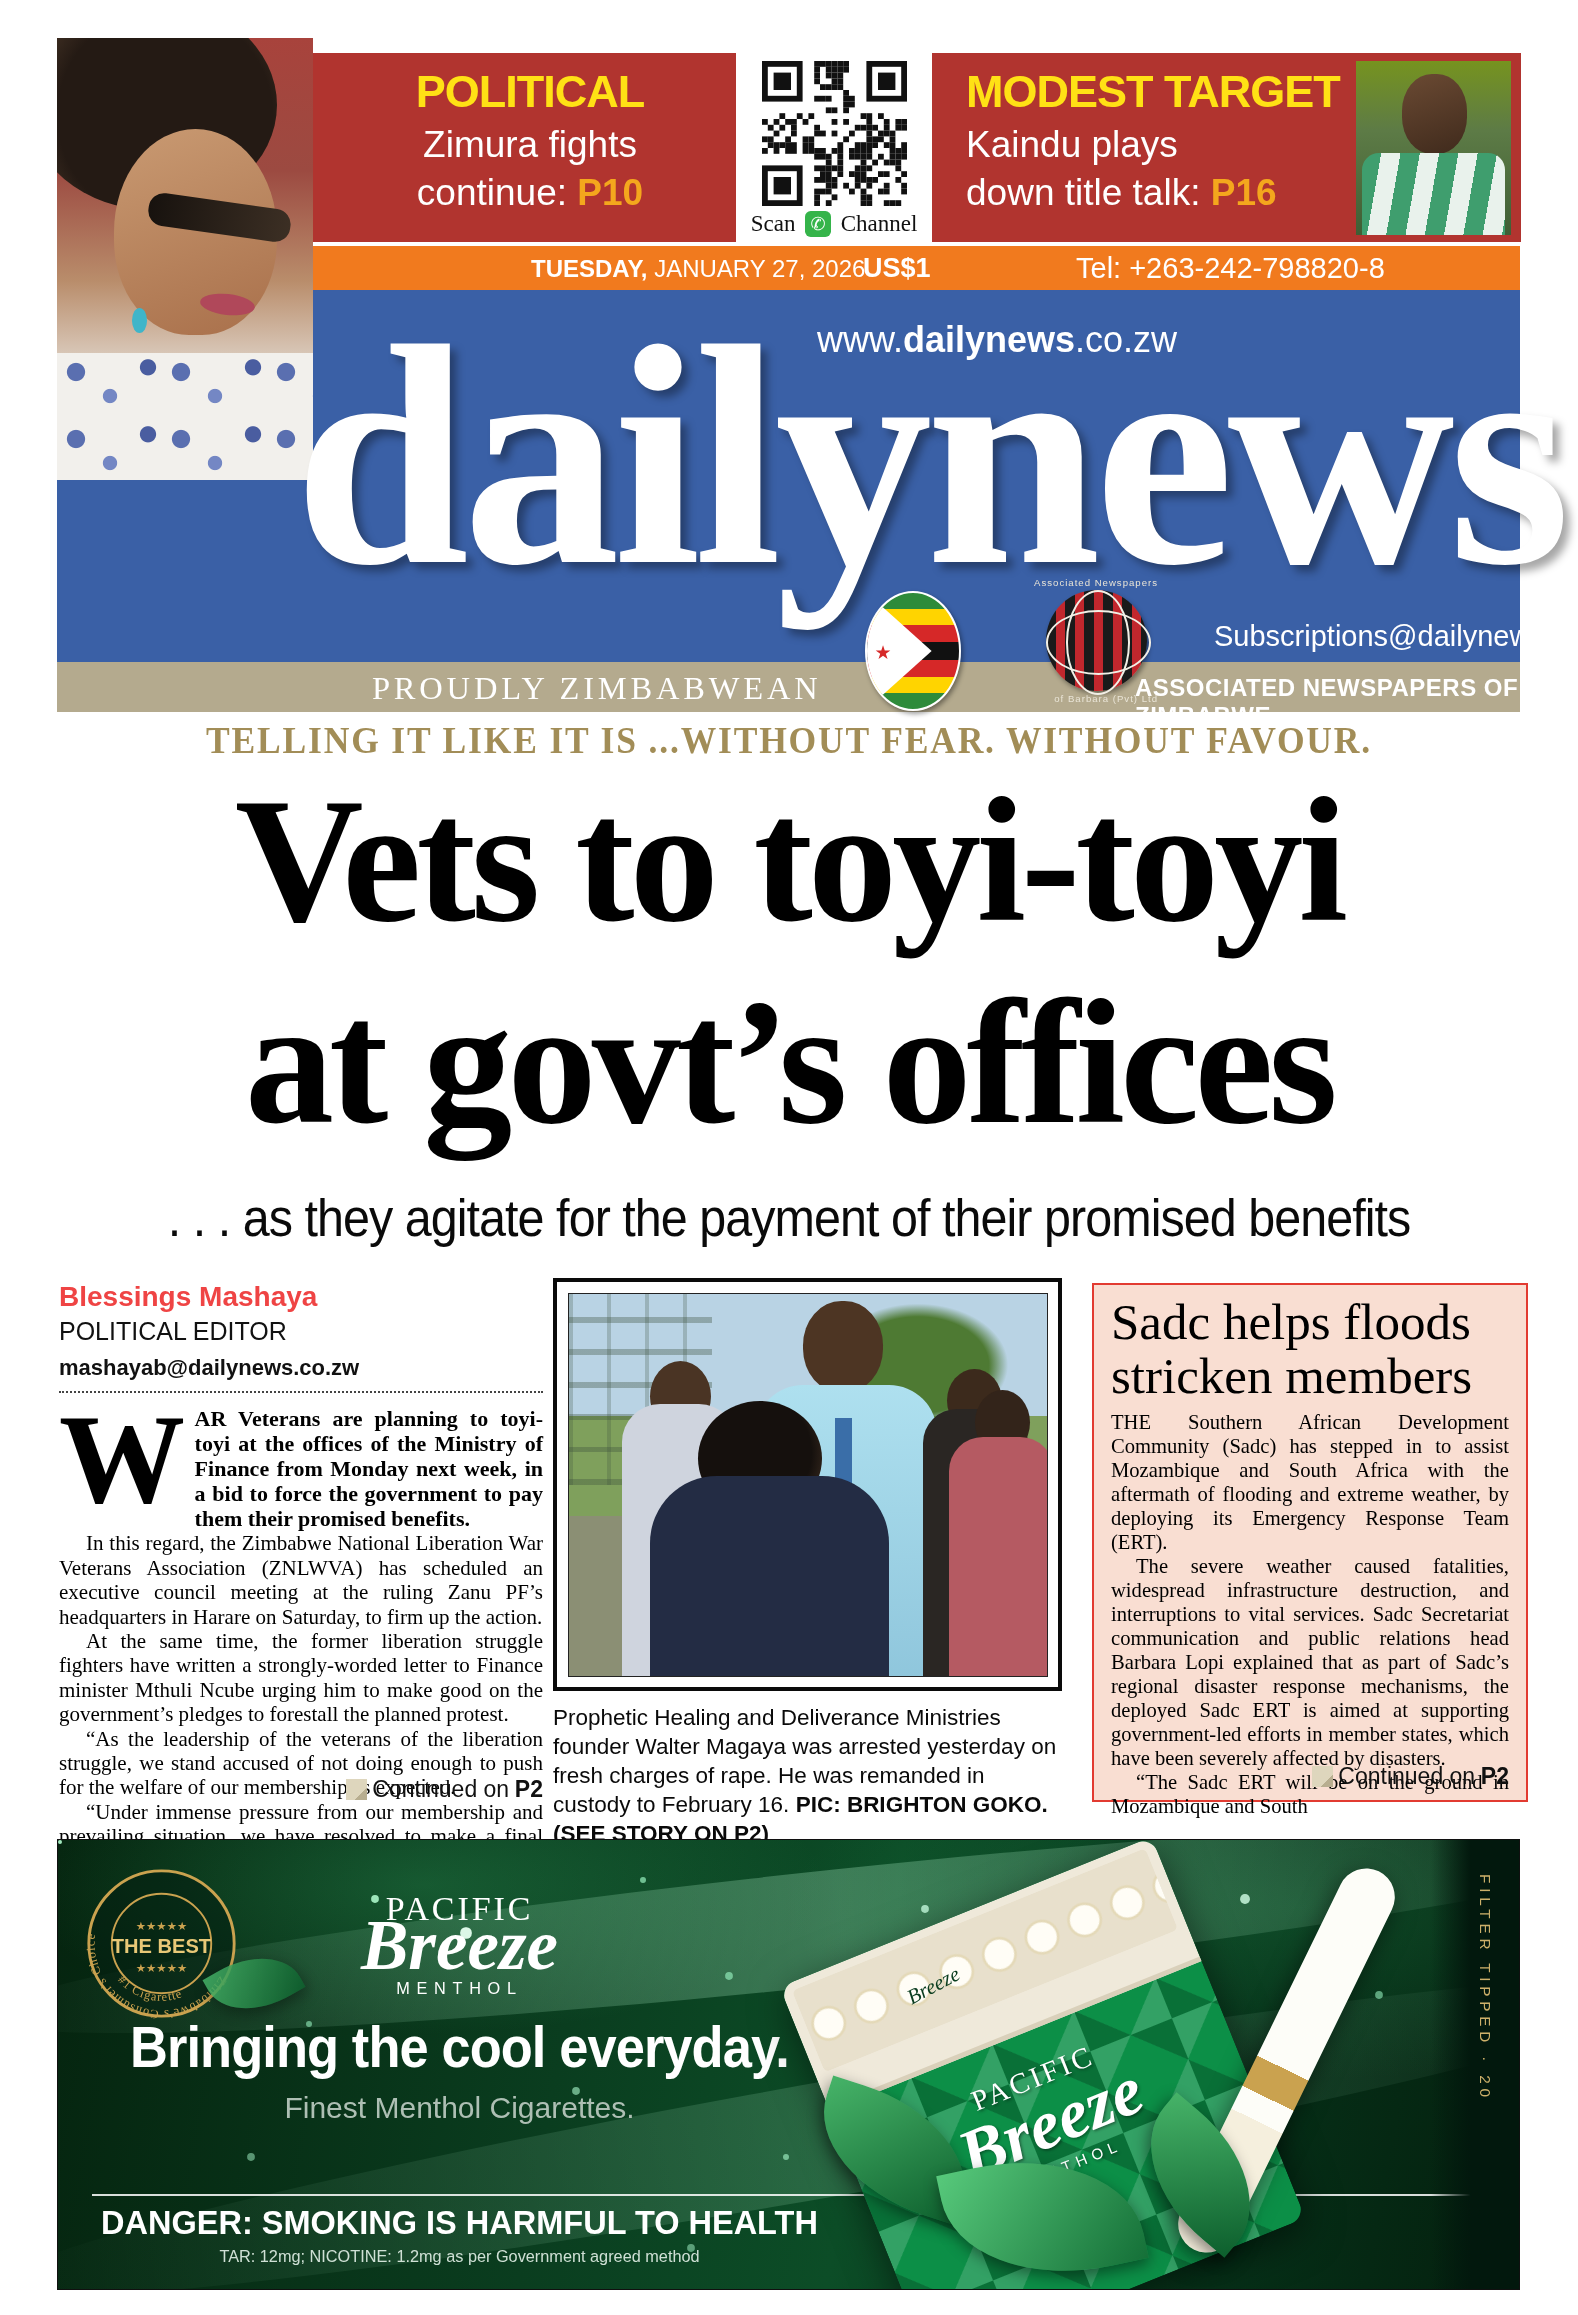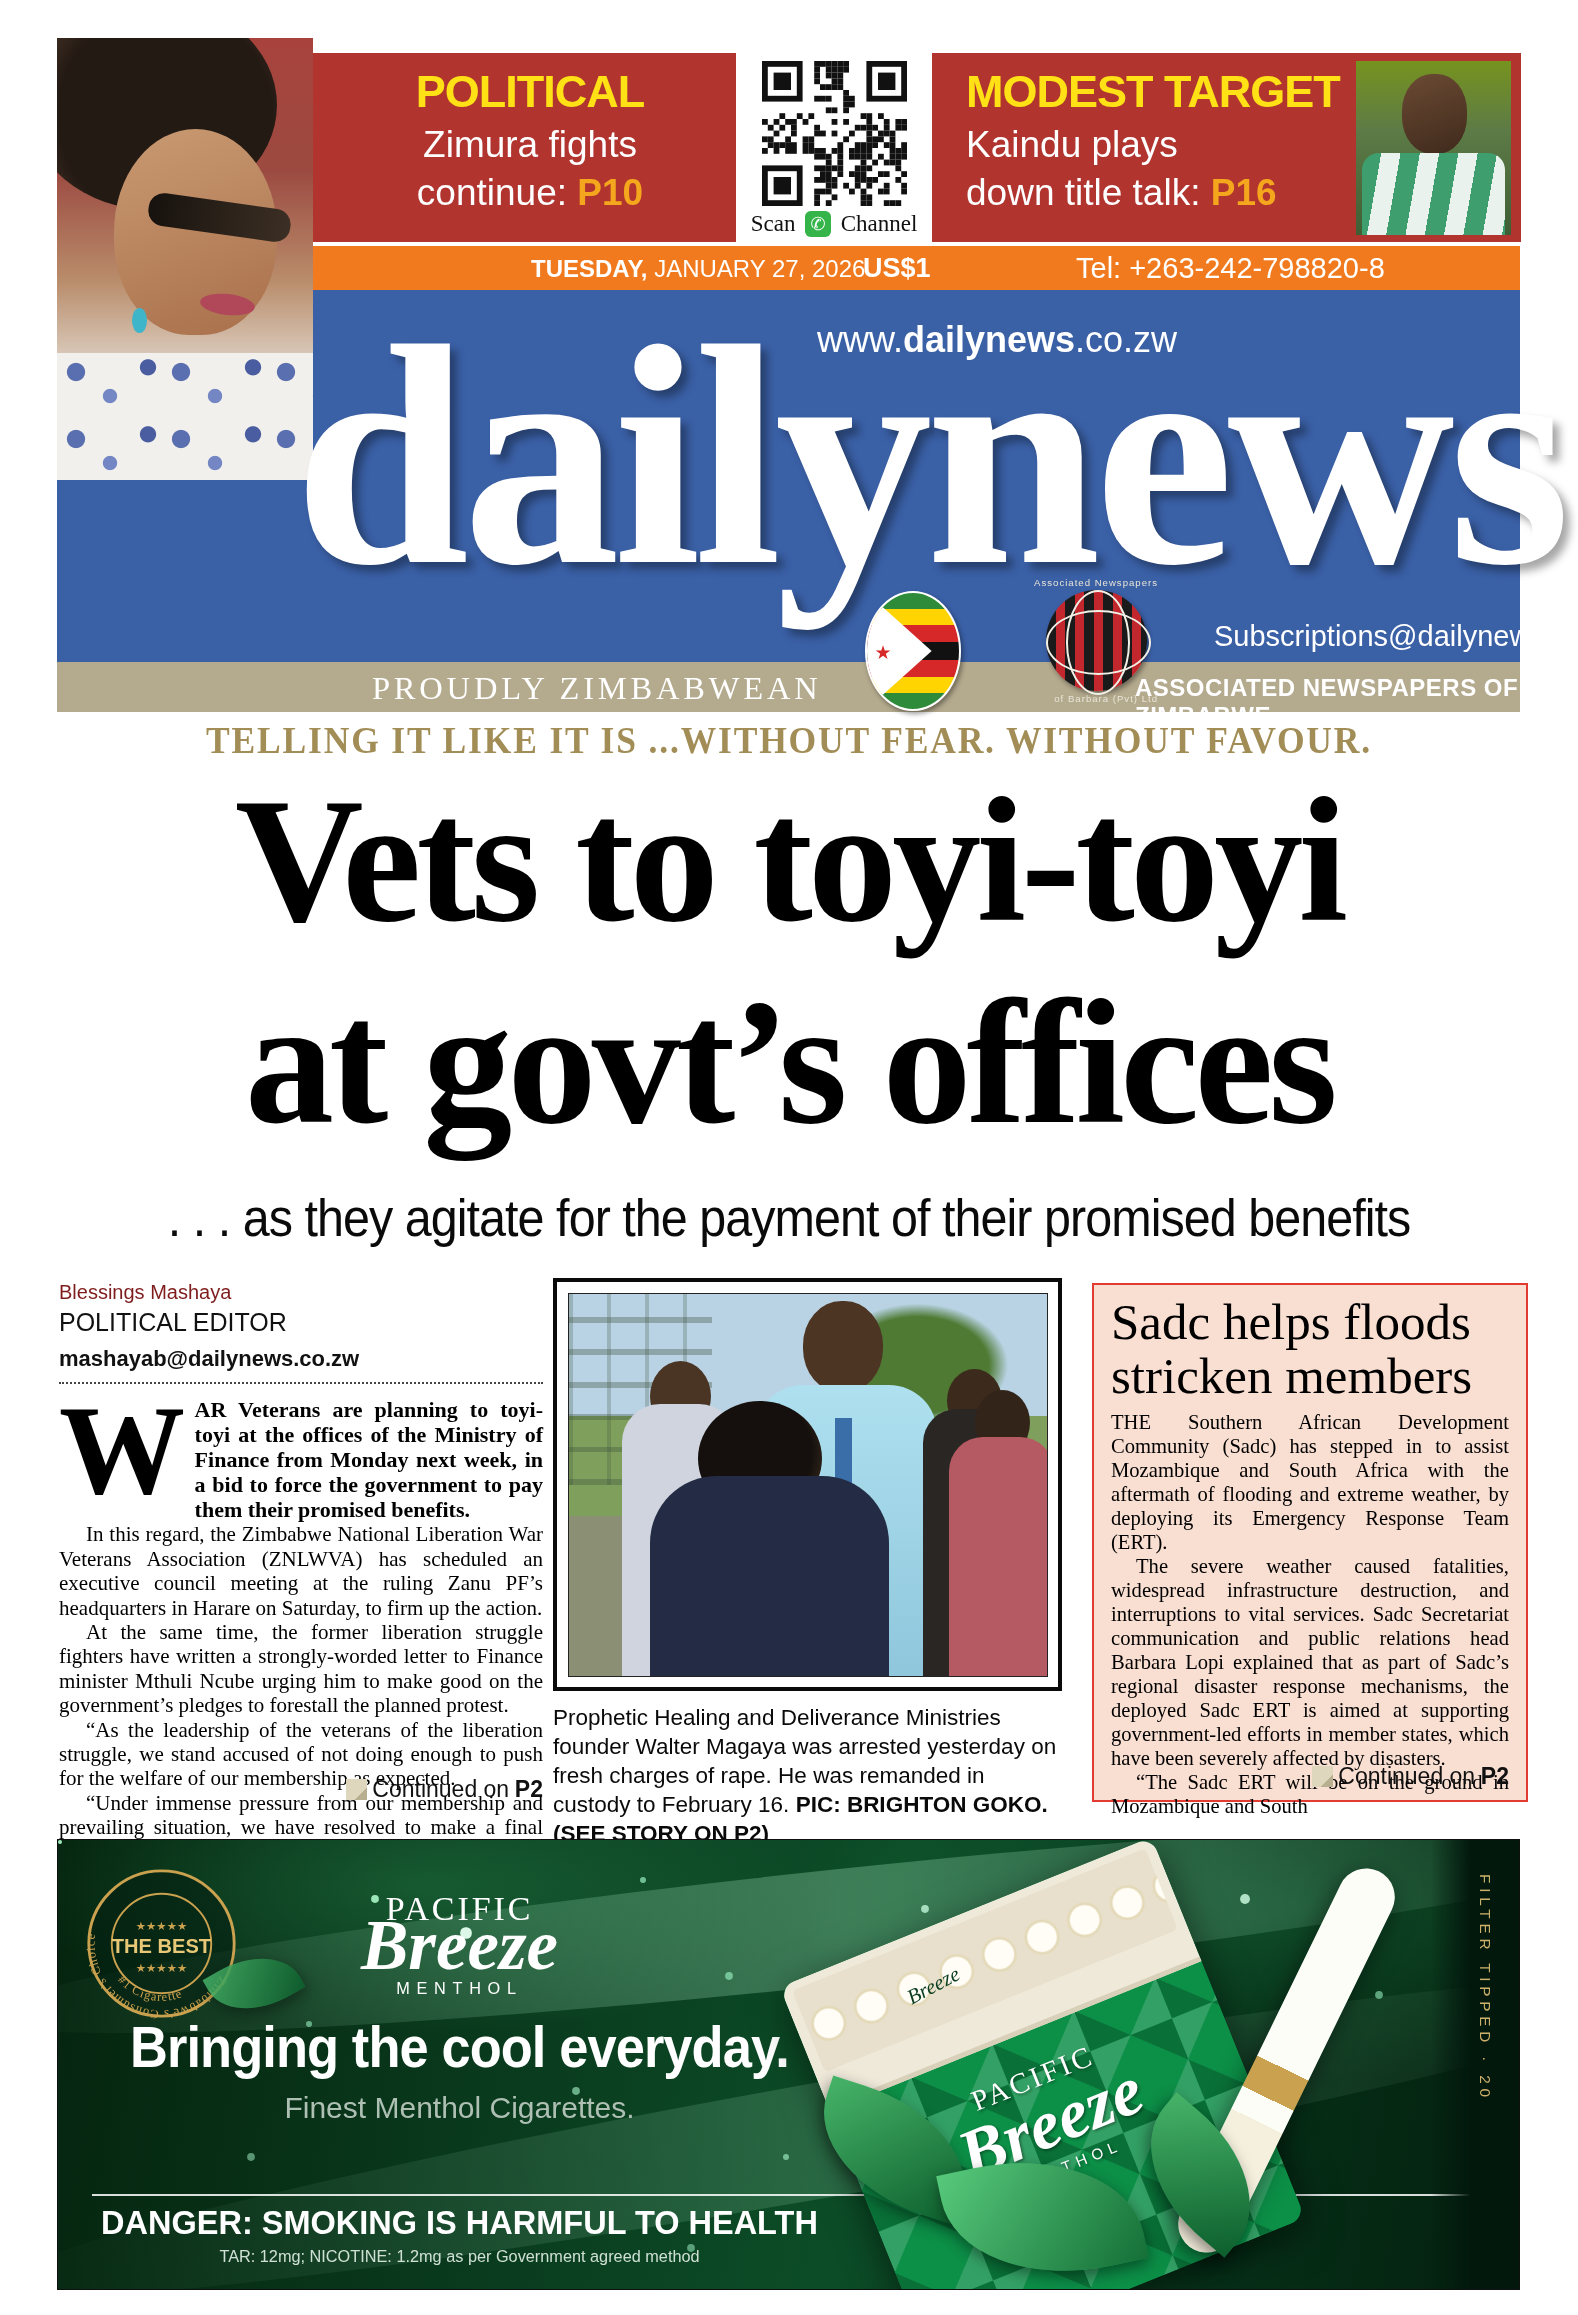--- a/index.html
+++ b/index.html
@@ -92,21 +92,21 @@
     font-family:"Liberation Serif", serif; font-weight:600; font-size:37px; letter-spacing:1.9px; color:#a28d57;
     transform:scaleX(.96); }
   .headline { position:absolute; left:0; width:100%; text-align:center; font-family:"Liberation Serif", serif;
     font-weight:bold; color:#000; font-size:178px; line-height:191px; letter-spacing:-4.8px; }
   .hl1 { top:765px; } .hl2 { top:967px; }
   .subhead { position:absolute; left:0; top:1189px; width:100%; text-align:center;
     font-size:51px; color:#0a0a0a; letter-spacing:-1px; transform:scaleX(.95); }
 
   
   .left-col { position:absolute; left:59px; top:1281px; width:484px; height:528px; }
-  .byline-name { font-size:20px; font-weight:normal; color:#7f1d1d; }
+  .byline-name { font-size:28px; font-weight:bold; color:#ef4444; }
   .byline-role { font-size:25px; color:#111; margin-top:3.8px; }
   .byline-email { font-size:22px; font-weight:bold; color:#111; margin-top:9.6px; padding-bottom:9.6px;
     border-bottom:2.9px dotted #444; }
   .lead { margin-top:13.4px; font-family:"Liberation Serif", serif; font-weight:bold; font-size:22px;
     line-height:25px; text-align:justify; color:#000; }
   .dropcap { float:left; font-family:"Liberation Serif", serif; font-weight:bold; font-size:126px;
     line-height:96px; padding:5.7px 9.6px 0 0; }
   .body-p { font-family:"Liberation Serif", serif; font-size:21px; line-height:24.4px; text-align:justify;
     text-indent:27px; color:#000; }
   .continued { position:absolute; right:0; bottom:5.7px; font-size:23px; font-weight:bold; color:#111;

